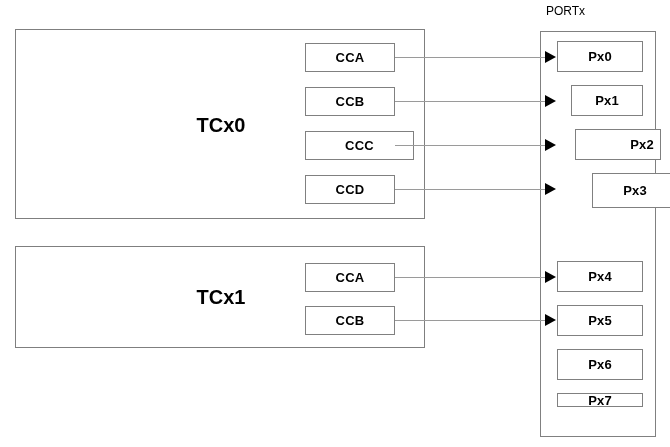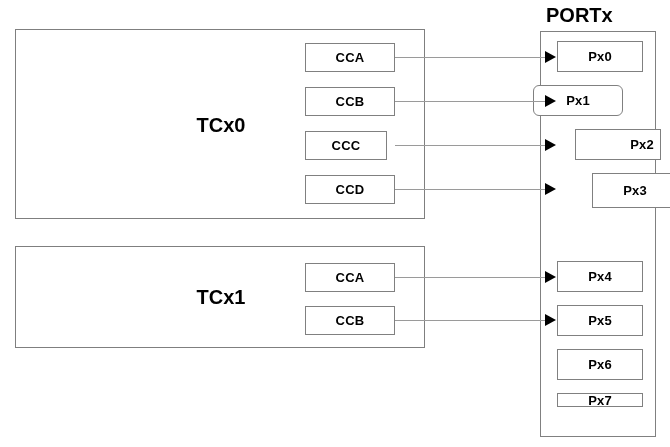--- a/index.html
+++ b/index.html
@@ -52,22 +52,22 @@
 
   
   .port-box {
     position: absolute;
     box-sizing: border-box;
     border: 1px solid #808080;
     background: #ffffff;
   }
   .port-title {
     position: absolute;
-    font-size: 20px;
-    font-weight: bold;
+    font-size: 12px;
+    font-weight: normal;
     color: #000000;
     white-space: nowrap;
   }
 
   
   .connector {
     position: absolute;
     height: 1px;
     background: #9a9a9a;
   }
@@ -83,34 +83,34 @@
 </head>
 <body>
 
 <div id="canvas">
 
   <div class="module-box" style="left:15px; top:29px; width:410px; height:190px;"></div>
   <div class="module-label" style="left:171px; top:114px; width:100px;">TCx0</div>
 
   <div class="small-box" style="left:305px; top:43px; width:90px; height:29px;">CCA</div>
   <div class="small-box" style="left:305px; top:87px; width:90px; height:29px;">CCB</div>
-  <div class="small-box" style="left:305px; top:131px; width:82px; height:29px;">CCC</div>
+  <div class="small-box" style="left:305px; top:131px; width:109px; height:29px;">CCC</div>
   <div class="small-box" style="left:305px; top:175px; width:90px; height:29px;">CCD</div>
 
   <div class="module-box" style="left:15px; top:246px; width:410px; height:102px;"></div>
   <div class="module-label" style="left:171px; top:286px; width:100px;">TCx1</div>
 
   <div class="small-box" style="left:305px; top:263px; width:90px; height:29px;">CCA</div>
   <div class="small-box" style="left:305px; top:306px; width:90px; height:29px;">CCB</div>
 
   <div class="port-title" style="left:546px; top:4px;">PORTx</div>
   <div class="port-box" style="left:540px; top:31px; width:116px; height:406px;"></div>
 
   <div class="small-box" style="left:557px; top:41px; width:86px; height:31px;">Px0</div>
-  <div class="small-box" style="left:533px; top:85px; width:90px; height:31px;border-radius:6px;">Px1</div>
+  <div class="small-box" style="left:571px; top:85px; width:72px; height:31px;">Px1</div>
   <div class="small-box" style="left:575px; top:129px; width:86px; height:31px;padding-left:48px;">Px2</div>
   <div class="small-box" style="left:557px; top:173px; width:86px; height:35px;margin-left:35px;">Px3</div>
   <div class="small-box" style="left:557px; top:261px; width:86px; height:31px;text-align:center;">Px4</div>
   <div class="small-box" style="left:557px; top:305px; width:86px; height:31px;">Px5</div>
   <div class="small-box" style="left:557px; top:349px; width:86px; height:31px;">Px6</div>
   <div class="small-box" style="left:557px; top:393px; width:86px; height:14px;">Px7</div>
 
   <div class="connector" style="left:395px; top:57px; width:151px;"></div>
   <div class="arrowhead" style="left:545px; top:51px;"></div>
 

